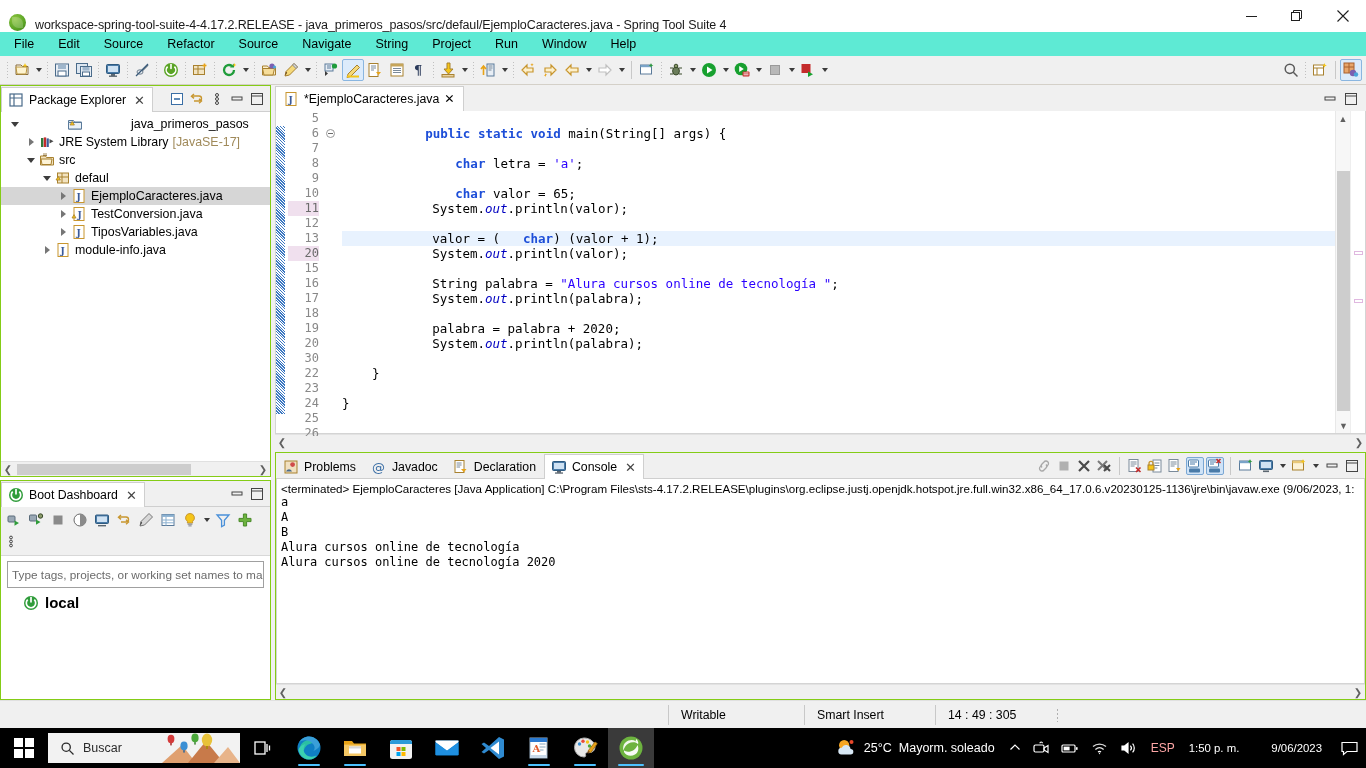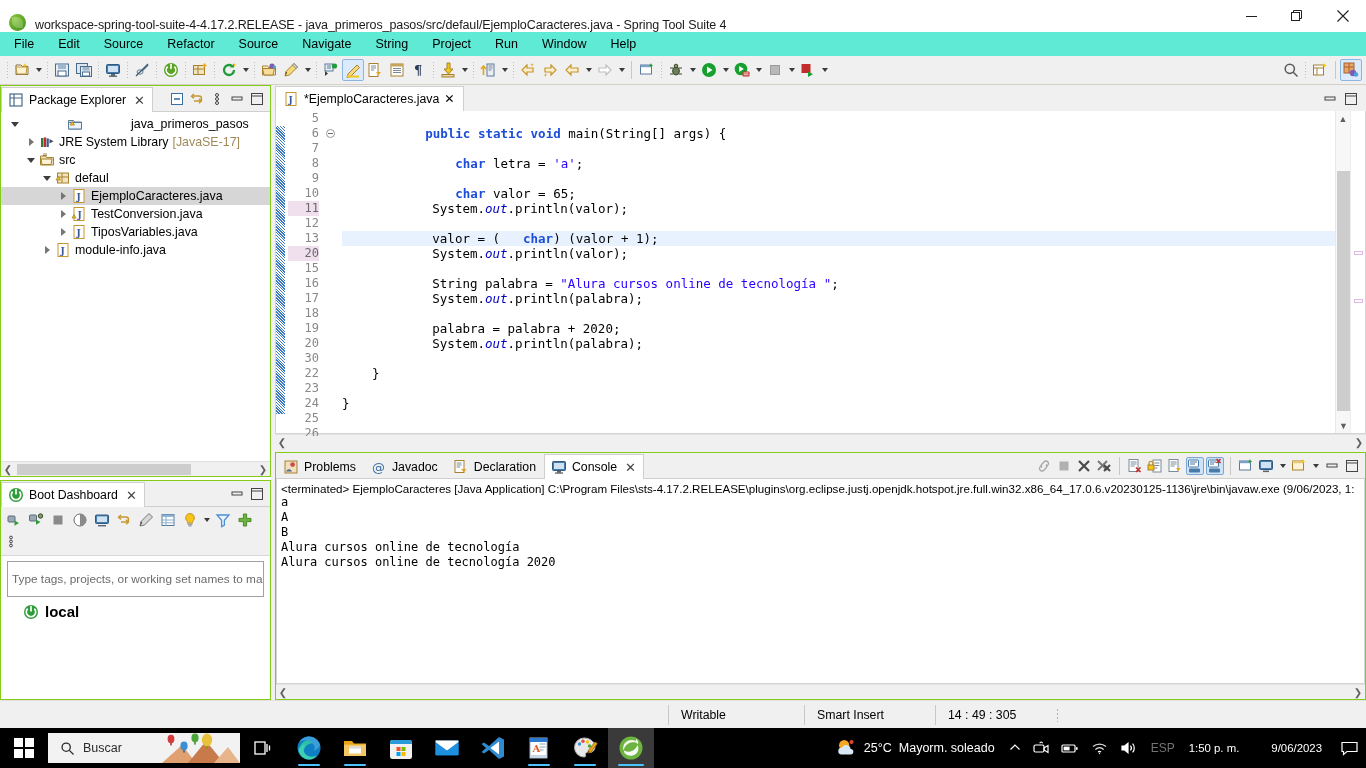--- a/index.html
+++ b/index.html
@@ -184,21 +184,21 @@
     flex:1; background:#fff; border:1px solid #d4d4d4; border-top:none;
     font-family:"DejaVu Sans Mono", monospace; font-size:12px; color:#000;
     padding:3px 0 0 4px; overflow:hidden; position:relative;
   }
   .cons-head { font-family:"Liberation Sans", sans-serif; font-size:11.6px; white-space:nowrap; }
   .cons-line { height:15px; line-height:15px; white-space:pre; }
 
   
   .bd-view { flex:1; display:flex; flex-direction:column; margin-top:3px; min-height:0; }
   .bd-filter {
-    margin:5px 6px 0 6px; height:36px; border:1px solid #a0a0a0; background:#fff;
+    margin:5px 6px 0 6px; height:27px; border:1px solid #a0a0a0; background:#fff;
     display:flex; align-items:center; padding:0 4px; font-size:11.8px; color:#6b6b6b;
     overflow:hidden; white-space:nowrap;
   }
   .bd-list { flex:1; background:#fff; padding-top:5px; }
   .bd-row { height:19px; display:flex; align-items:center; padding-left:22px; gap:6px; font-size:15px; font-weight:bold; }
 
   
   .statusbar {
     position:absolute; left:0; right:0; bottom:40px; height:28px;
     background:#f0f0f0; display:flex; align-items:center;
@@ -227,21 +227,21 @@
     content:""; position:absolute; bottom:2px; left:12px; width:22px; height:2.5px;
     background:#4cc2ff; border-radius:2px;
   }
   .tb-app.focused { background:#3a3a3a; }
   .tb-app.focused:after { width:26px; left:10px; }
   .tray { margin-left:auto; display:flex; align-items:center; height:40px; color:#fff; }
   .tray-item { padding:0 6px; display:flex; align-items:center; height:40px; }
   .weather { display:flex; align-items:center; gap:7px; padding:0 8px 0 14px; color:#fff; font-size:12.5px;}
   .clock { display:flex; flex-direction:row; align-items:flex-end; justify-content:center;
            font-size:11.4px; color:#fff; line-height:14px; padding:0 10px 0 6px;gap:32px;}
-  .tray-lang { font-size:12px; color:#737373; padding:0 8px; }
+  .tray-lang { font-size:12px; color:#fca5a5; padding:0 8px; }
   .action-center { width:34px; height:40px; display:flex; align-items:center; justify-content:center; }
 </style>
 </head>
 <body>
 
 <div class="titlebar">
   <div class="title-icon">
       <div class="leaf-logo"></div>
     </div>
   <div class="title-text">workspace-spring-tool-suite-4-4.17.2.RELEASE - java_primeros_pasos/src/defaul/EjemploCaracteres.java - Spring Tool Suite 4</div>

